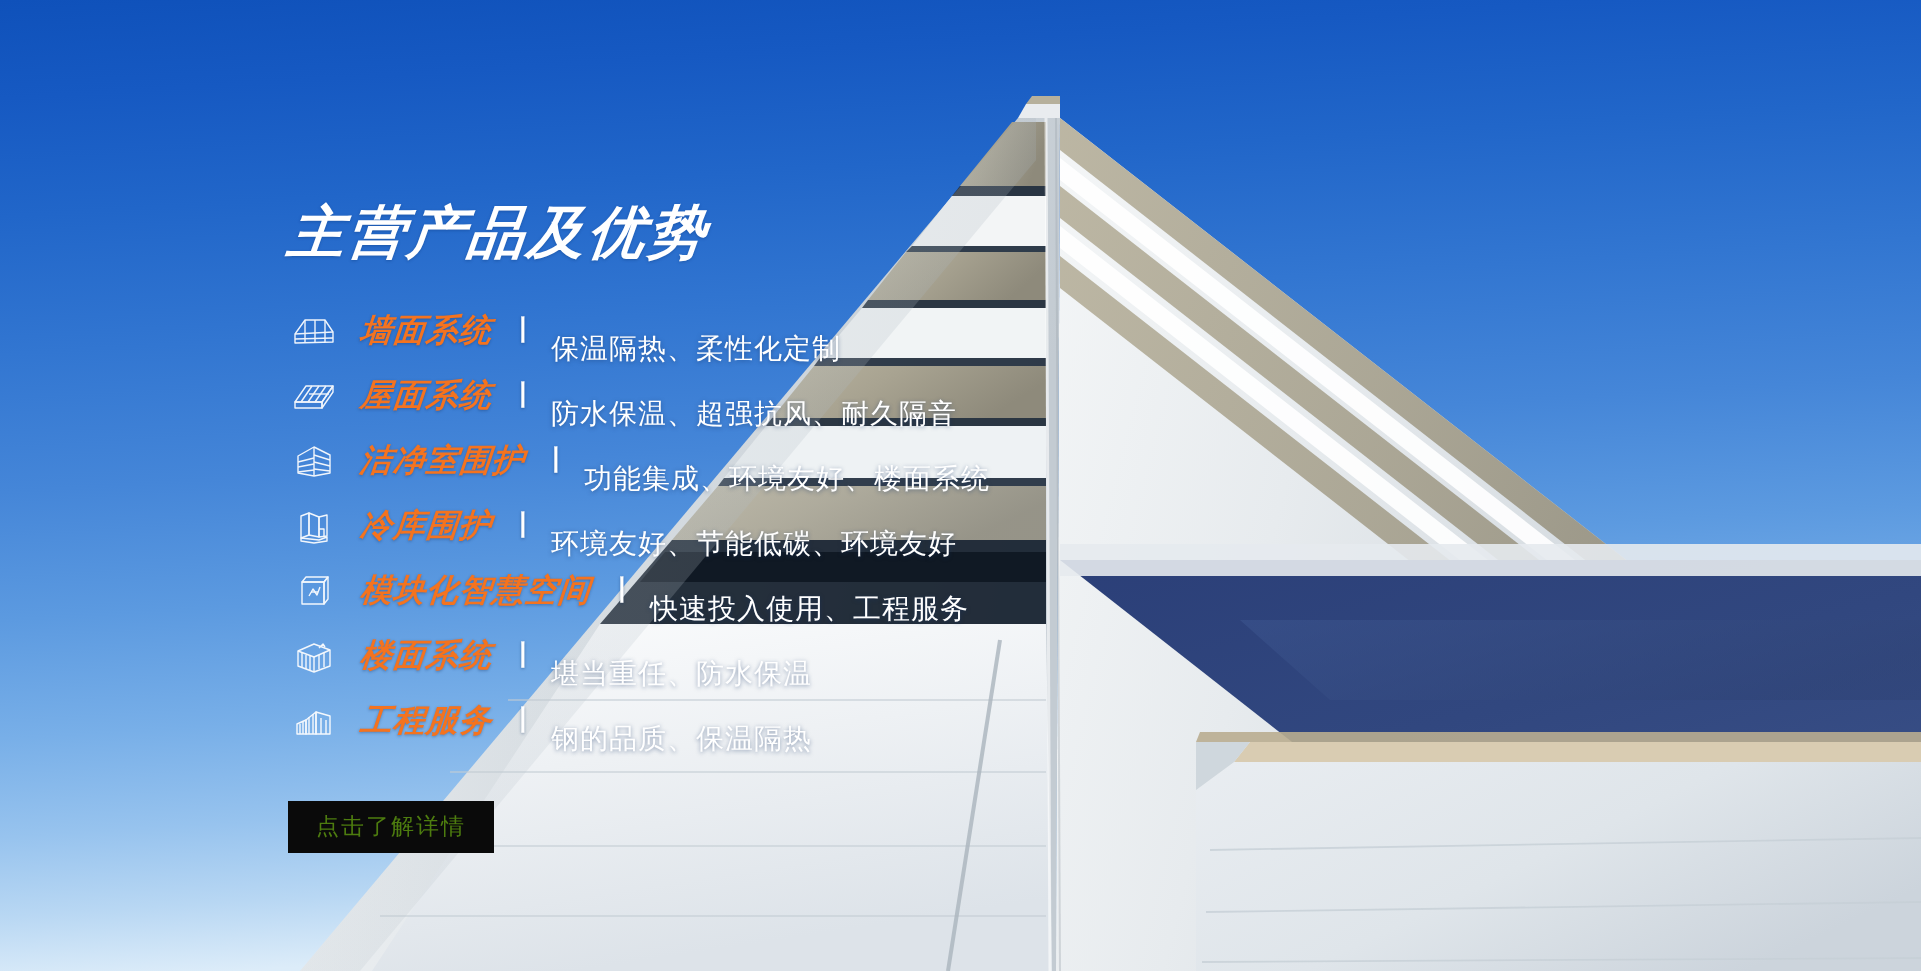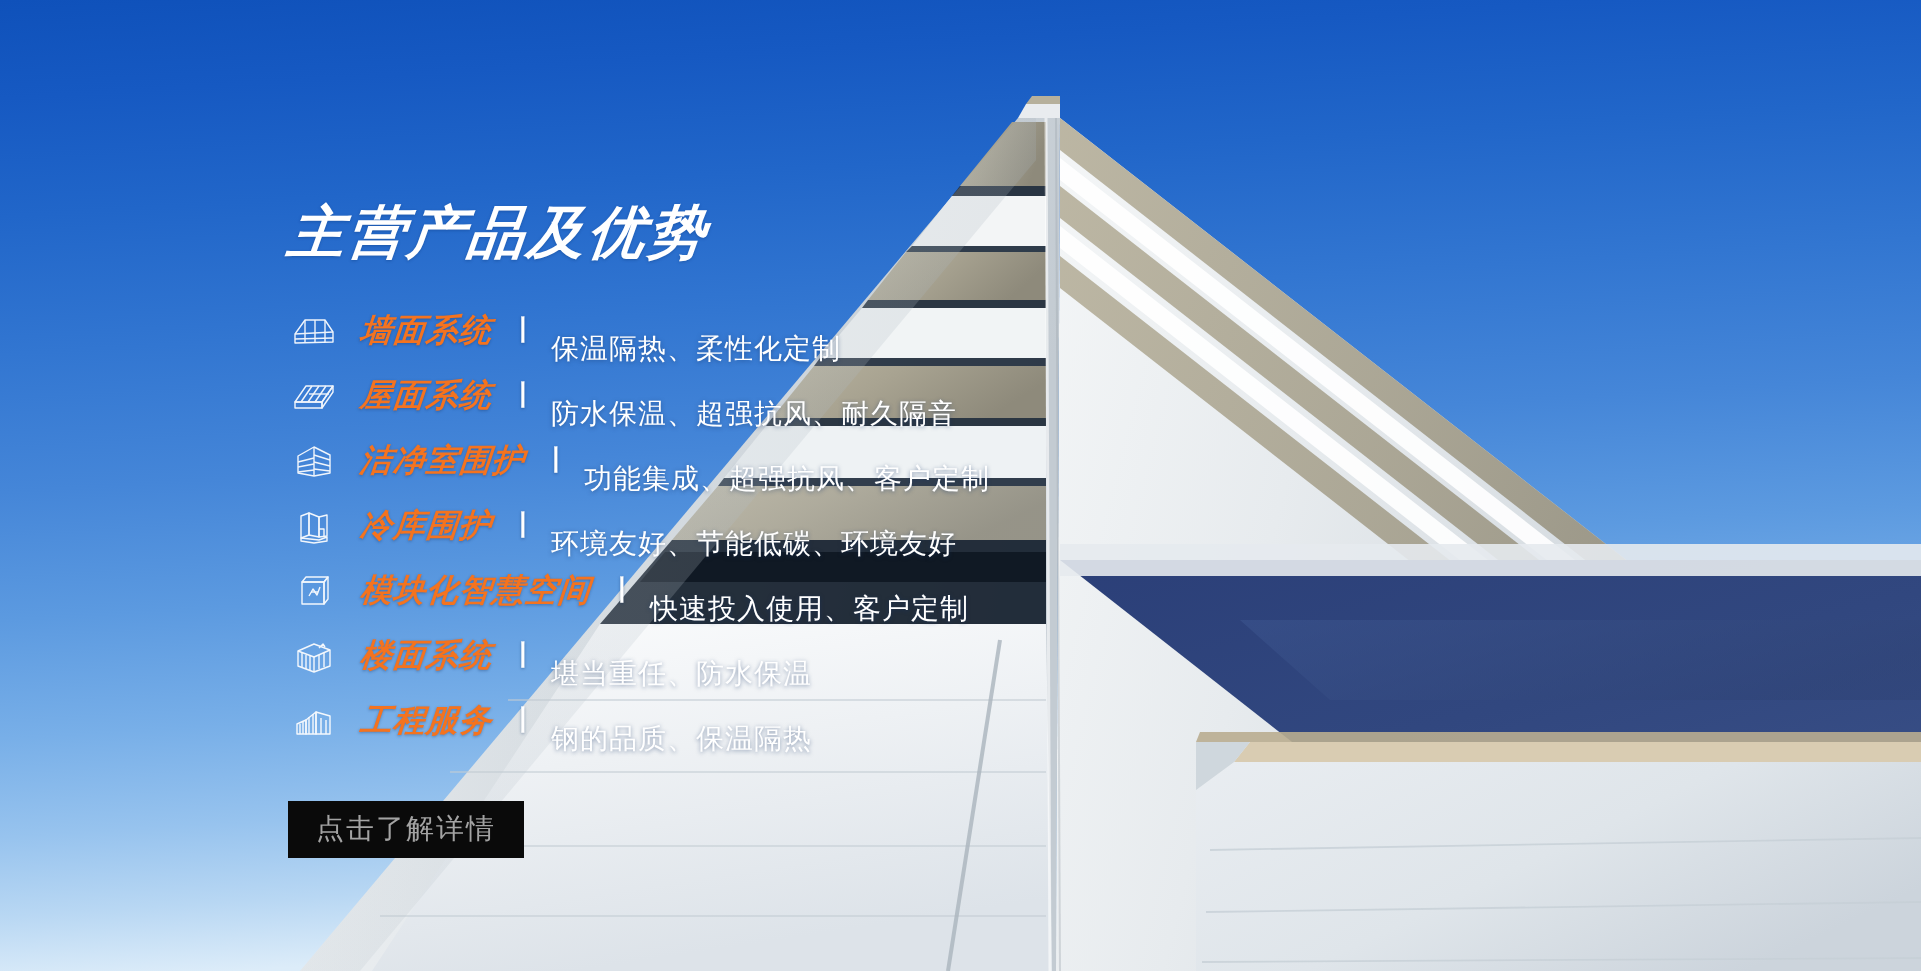--- a/index.html
+++ b/index.html
@@ -120,22 +120,22 @@
     white-space: nowrap;
     text-shadow: 0 1px 4px rgba(20,50,100,0.50);
     margin-top: 36px;
   }
 
   .cta-button {
     position: absolute;
     left: 288px;
     top: 801px;
     background: #0a0a0a;
-    color: #a3a3a3;
-    font-size: 28px;
+    color: #4d7c0f;
+    font-size: 23px;
     letter-spacing: 2px;
     padding: 14px 28px 15px 28px;
     border: none;
     cursor: pointer;
     font-family: "Liberation Sans", "DejaVu Sans", sans-serif;
     line-height: 1;
   }
 </style>
 </head>
 <body>
@@ -329,21 +329,21 @@
             <path d="M6,20 L22,16"></path>
             <path d="M6,25 L22,22"></path>
             <path d="M6,30 L22,28"></path>
             <path d="M22,13 L38,18"></path>
             <path d="M22,20 L38,24"></path>
             <path d="M22,27 L38,29"></path>
           </svg>
         </span>
         <span class="row-title">洁净室围护</span>
         <span class="row-sep">丨</span>
-        <span class="row-desc">功能集成、超强抗风、客户定制</span>
+        <span class="row-desc">功能集成、环境友好、楼面系统</span>
       </div>
 
       <div class="product-row">
         <span class="row-icon">
           <svg width="44" height="38" viewBox="0 0 44 38" fill="none" stroke="#ffffff" stroke-width="1.4" stroke-linejoin="round">
             <polygon points="9,9 17,6 17,28 9,31"></polygon>
             <polygon points="17,6 27,10 27,30 17,28"></polygon>
             <polygon points="27,10 35,8 35,29 27,30"></polygon>
             <polygon points="9,31 27,33 35,30 35,34 22,36 9,34"></polygon>
             <path d="M27,22 L32,22 L32,30"></path>
@@ -359,21 +359,21 @@
           <svg width="44" height="38" viewBox="0 0 44 38" fill="none" stroke="#ffffff" stroke-width="1.4" stroke-linejoin="round">
             <polygon points="10,10 32,10 32,32 10,32"></polygon>
             <polygon points="10,10 14,5 36,5 32,10"></polygon>
             <polygon points="32,10 36,5 36,27 32,32"></polygon>
             <path d="M17,24 L21,17 L25,23 L28,15"></path>
             <path d="M19,20 L26,20"></path>
           </svg>
         </span>
         <span class="row-title">模块化智慧空间</span>
         <span class="row-sep">丨</span>
-        <span class="row-desc">快速投入使用、客户定制</span>
+        <span class="row-desc">快速投入使用、工程服务</span>
       </div>
 
       <div class="product-row">
         <span class="row-icon">
           <svg width="44" height="38" viewBox="0 0 44 38" fill="none" stroke="#ffffff" stroke-width="1.4" stroke-linejoin="round">
             <polygon points="6,14 22,7 38,13 38,29 22,35 6,29"></polygon>
             <path d="M6,14 L22,20 L38,13"></path>
             <path d="M22,20 L22,35"></path>
             <path d="M10,16 L10,30"></path>
             <path d="M14,18 L14,32"></path>

